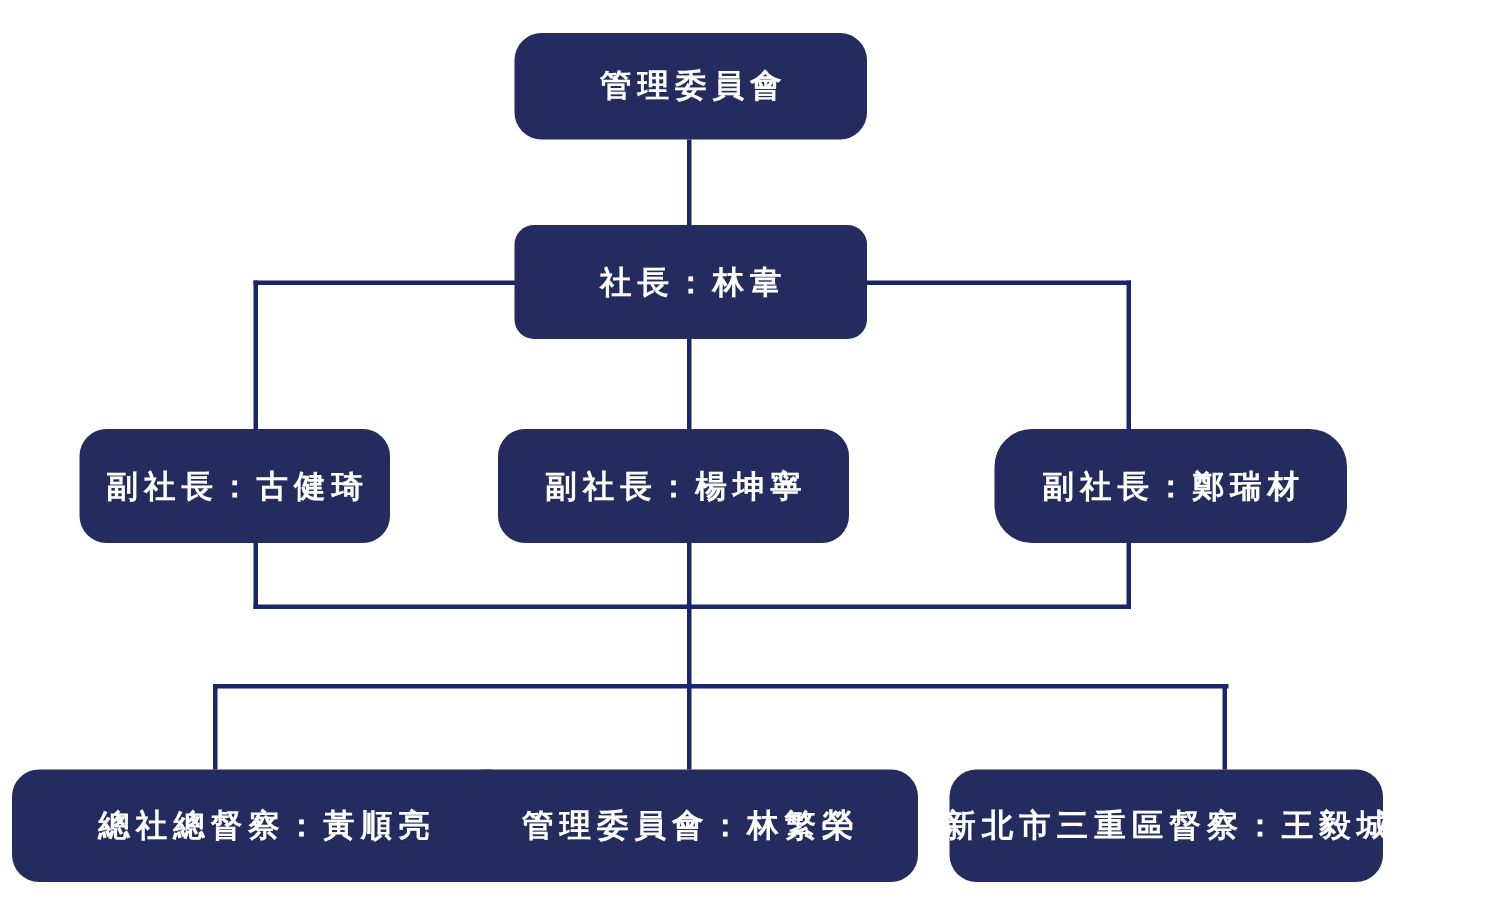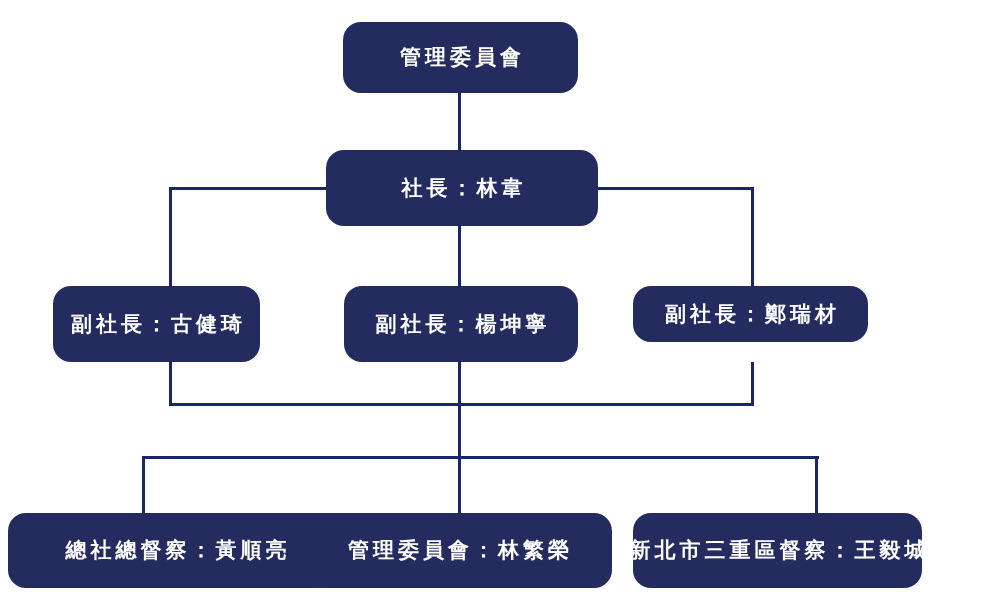--- a/index.html
+++ b/index.html
@@ -59,31 +59,31 @@
   <div class="line v" style="left:751px; top:362px; height:44px;"></div>
   <div class="line h" style="left:169px; top:403px; width:585px;"></div>
   <div class="line h" style="left:142px; top:456px; width:677px;"></div>
   <div class="line v" style="left:142px; top:456px; height:57px;"></div>
   <div class="line v" style="left:815px; top:456px; height:57px;"></div>
 
   <div class="node" style="left:343px; top:22px; width:235px; height:71px;">
     <span class="label">管理委員會</span>
   </div>
 
-  <div class="node" style="left:326px; top:150px; width:272px; height:76px;">
+  <div class="node" style="left:343px; top:150px; width:235px; height:76px;border-radius:13px;">
     <span class="label">社長：林韋</span>
   </div>
 
   <div class="node" style="left:53px; top:286px; width:207px; height:76px;">
     <span class="label">副社長：古健琦</span>
   </div>
-  <div class="node" style="left:344px; top:286px; width:234px; height:76px;">
+  <div class="node" style="left:332px; top:286px; width:234px; height:76px;">
     <span class="label">副社長：楊坤寧</span>
   </div>
-  <div class="node" style="left:633px; top:286px; width:235px; height:56px;">
+  <div class="node" style="left:663px; top:286px; width:235px; height:76px;border-radius:25px;">
     <span class="label">副社長：鄭瑞材</span>
   </div>
 
   <div class="node" style="left:8px; top:513px; width:336px; height:75px;">
     <span class="label">總社總督察：黃順亮</span>
   </div>
   <div class="node" style="left:305px; top:513px; width:307px; height:75px;">
     <span class="label">管理委員會：林繁榮</span>
   </div>
   <div class="node" style="left:633px; top:513px; width:289px; height:75px;">

